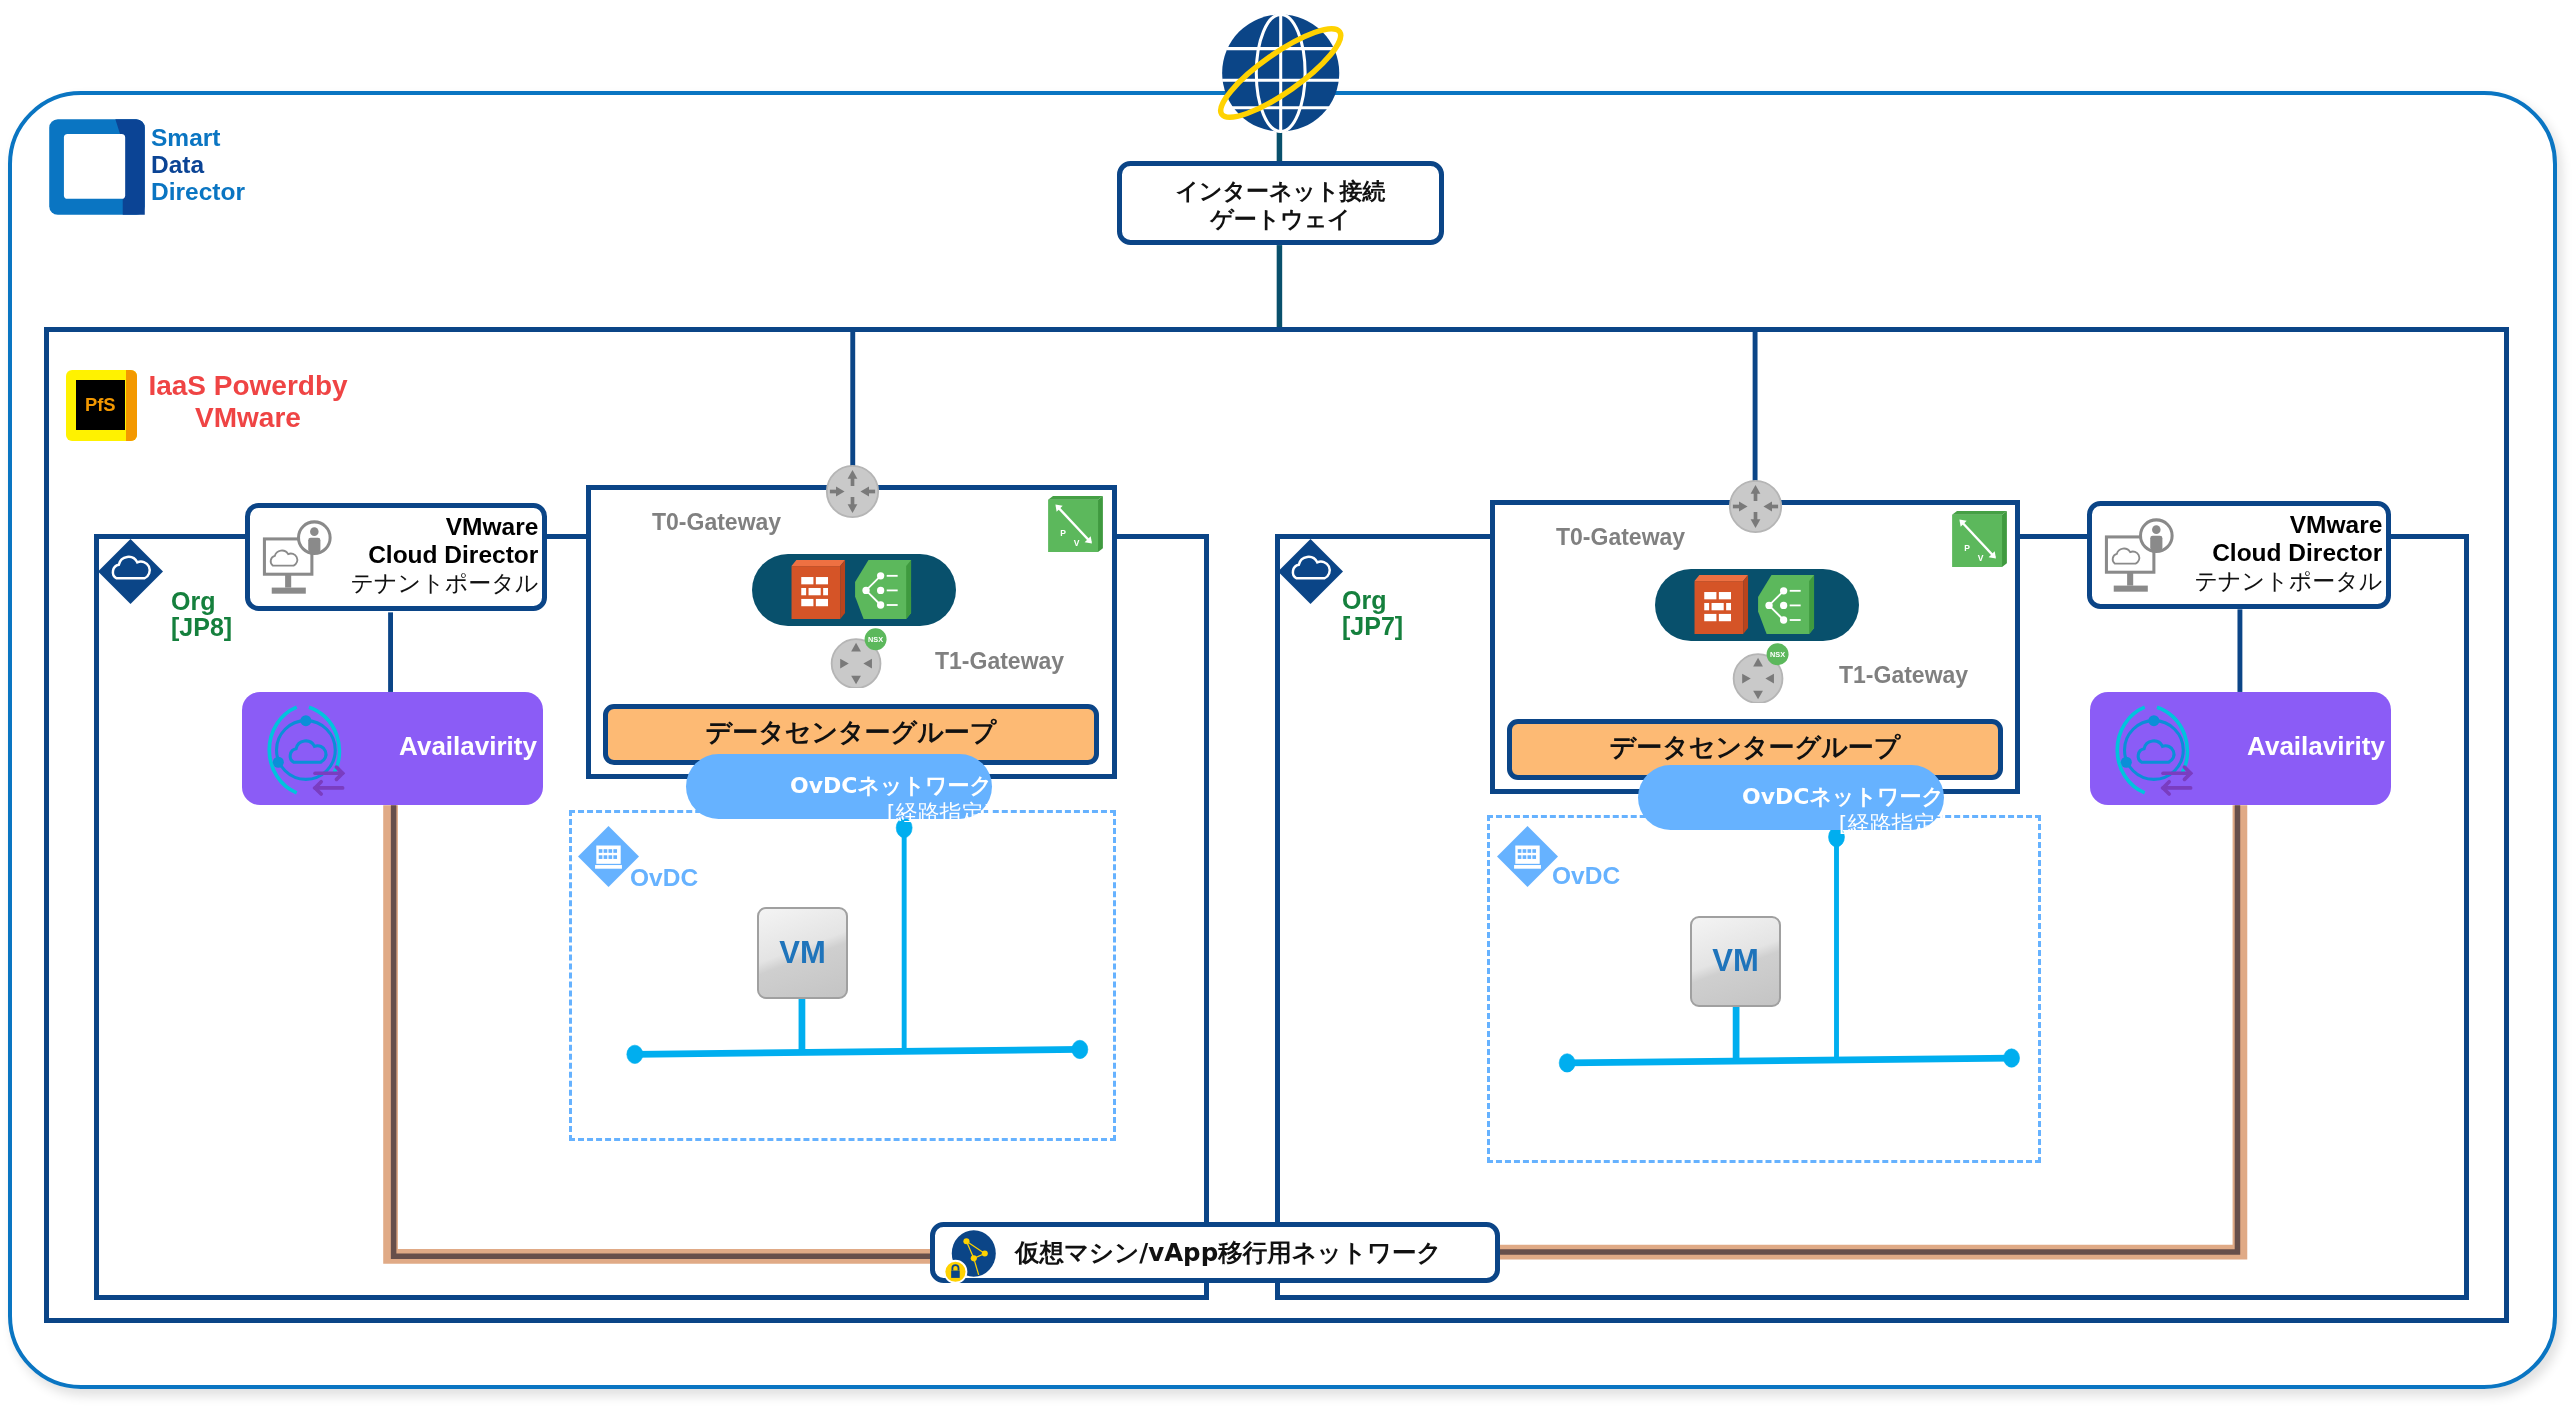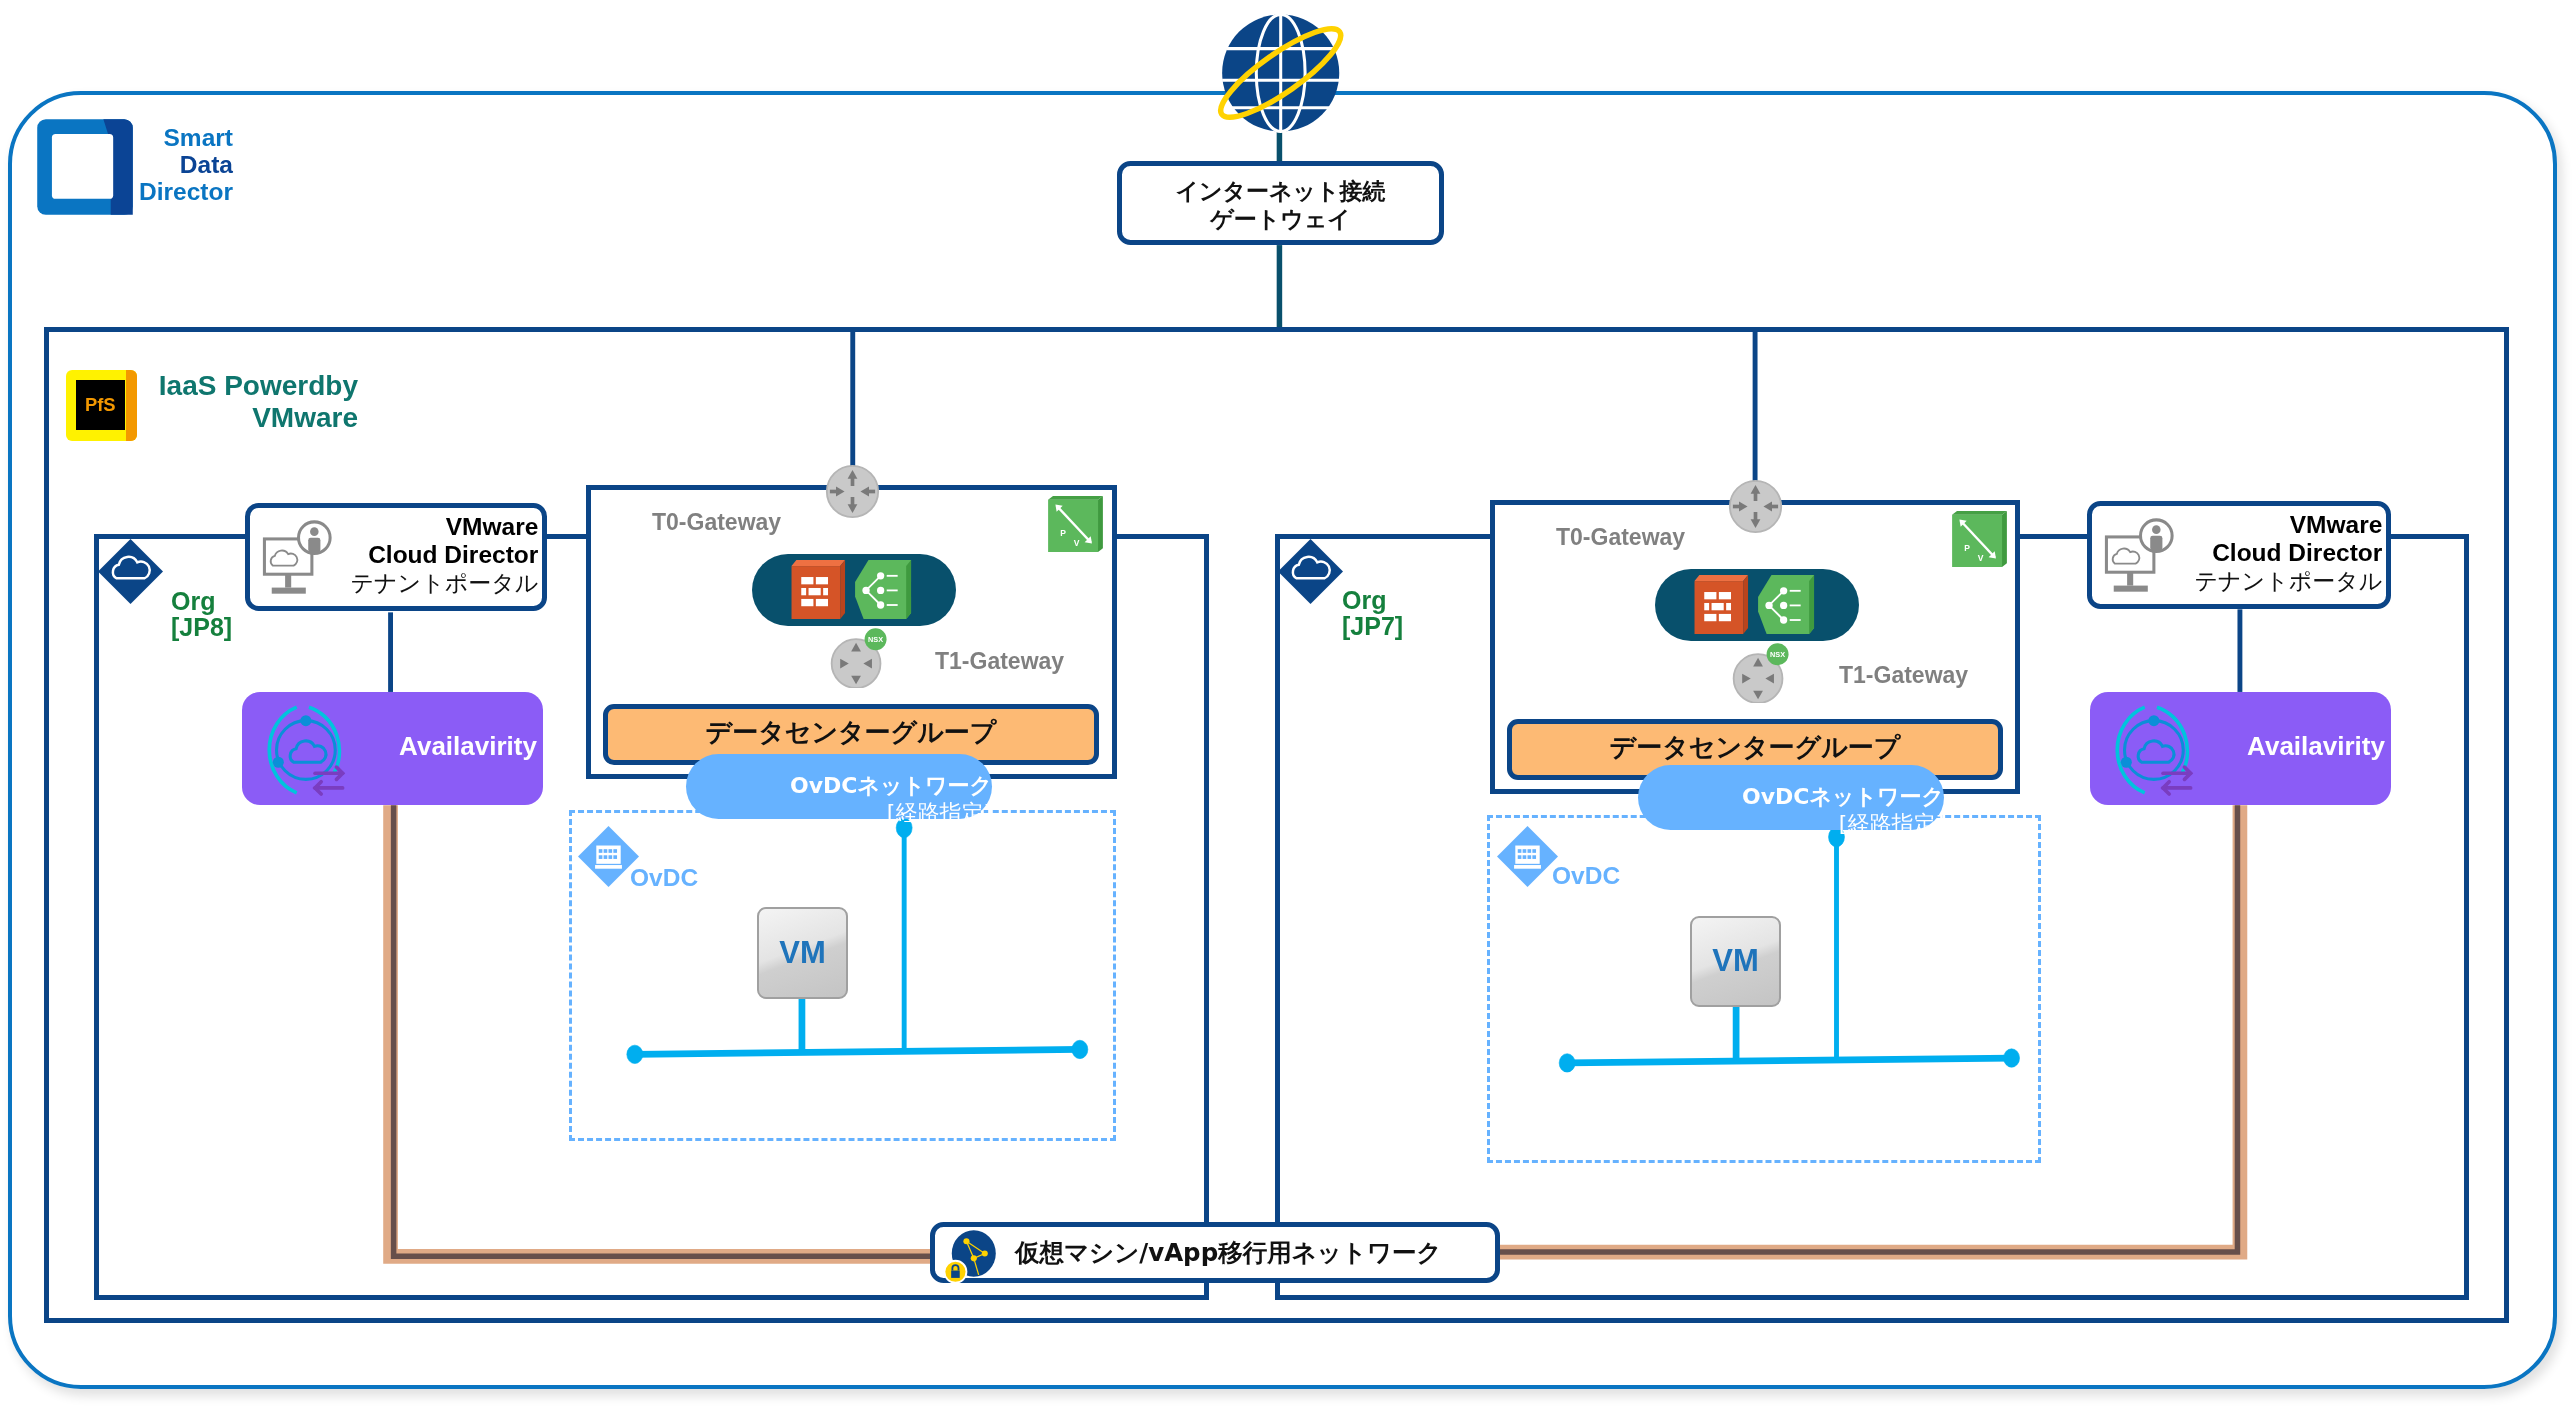--- a/index.html
+++ b/index.html
@@ -6,21 +6,21 @@
   body { width:2576px; height:1409px; position:relative; overflow:hidden;
          font-family:"Liberation Sans", "DejaVu Sans", sans-serif; }
   .abs { position:absolute; box-sizing:border-box; }
   svg.lines { position:absolute; left:0; top:0; width:2576px; height:1409px; }
   .outer-frame { left:8px; top:91px; width:2549px; height:1298px;
     border:4.3px solid #0a75c2; border-radius:73px; box-shadow:4.9px 6.1px 11px rgba(0,0,0,0.12); }
   .box-dark { border:5.5px solid #0b4587; background:#fff; }
   .rounded-box { border:5.5px solid #0b4587; background:#fff; border-radius:13.5px; }
   .txt-jp { font-family:"DejaVu Sans", sans-serif; font-weight:bold; color:#111; }
   .logo-text { color:#0a75c2; font-weight:bold; font-size:24.5px; line-height:27px; }
-  .iaas-text { color:#0f766e; font-weight:bold; font-size:28px; line-height:32px; text-align:right; }
+  .iaas-text { color:#ef4444; font-weight:bold; font-size:28px; line-height:32px; text-align:center; }
   .org-text { color:#15803d; font-weight:bold; font-size:25px; line-height:26px; }
   .gw-label { color:#808080; font-weight:bold; font-size:23px; }
   .cd-text { font-weight:bold; font-size:24.5px; line-height:28px; text-align:right; color:#000; }
   .avail { background:#8b5cf6; border-radius:18px; }
   .avail-text { color:#fff; font-weight:bold; font-size:26px; }
   .ovdc-pill { background:#66b2ff; border-radius:37px; color:#fff; text-align:right;
     font-weight:bold; font-size:22px; line-height:27px; padding-top:18px; }
   .ovdc-dashed { border:3.1px dashed #66b2ff; background:transparent; }
   .ovdc-text { color:#66b2ff; font-weight:bold; font-size:24.5px; }
   .vm-box { border:2.4px solid #a0a0a0; border-radius:9px;
@@ -83,21 +83,21 @@
     <line x1="25" y1="157" x2="189" y2="157"></line>
   </g>
   <ellipse cx="107" cy="100" rx="118" ry="32" transform="rotate(-35 107 100)" fill="none" stroke="#ffd200" stroke-width="9"></ellipse>
 </svg>
 
 <div class="abs rounded-box" style="left:1117px;top:161px;width:327px;height:84px;text-align:center;padding-top:11px;">
   <div class="txt-jp" style="font-size:23px;line-height:28px;">インターネット接続</div>
   <div class="txt-jp" style="font-size:23px;line-height:28px;">ゲートウェイ</div>
 </div>
 
-<div class="abs" style="left:36px;top:118px;width:245px;height:98px;text-align:right;">
+<div class="abs" style="left:48px;top:118px;width:245px;height:98px;">
   <svg class="abs" style="left:0;top:0;width:98px;height:98px;" viewBox="0 0 160 160">
     <rect x="2" y="2" width="156" height="156" rx="14" fill="#0a75c2"></rect>
     <path d="M110 2 H144 A14 14 0 0 1 158 16 V158 H122 V40 Z" fill="#0b4495"></path>
     <rect x="26" y="26" width="100" height="106" rx="6" fill="#fff"></rect>
   </svg>
   <div class="abs logo-text" style="left:103px;top:6.1px;">
     <div>Smart</div>
     <div style="color:#0b4495;">Data</div>
     <div>Director</div>
   </div>

